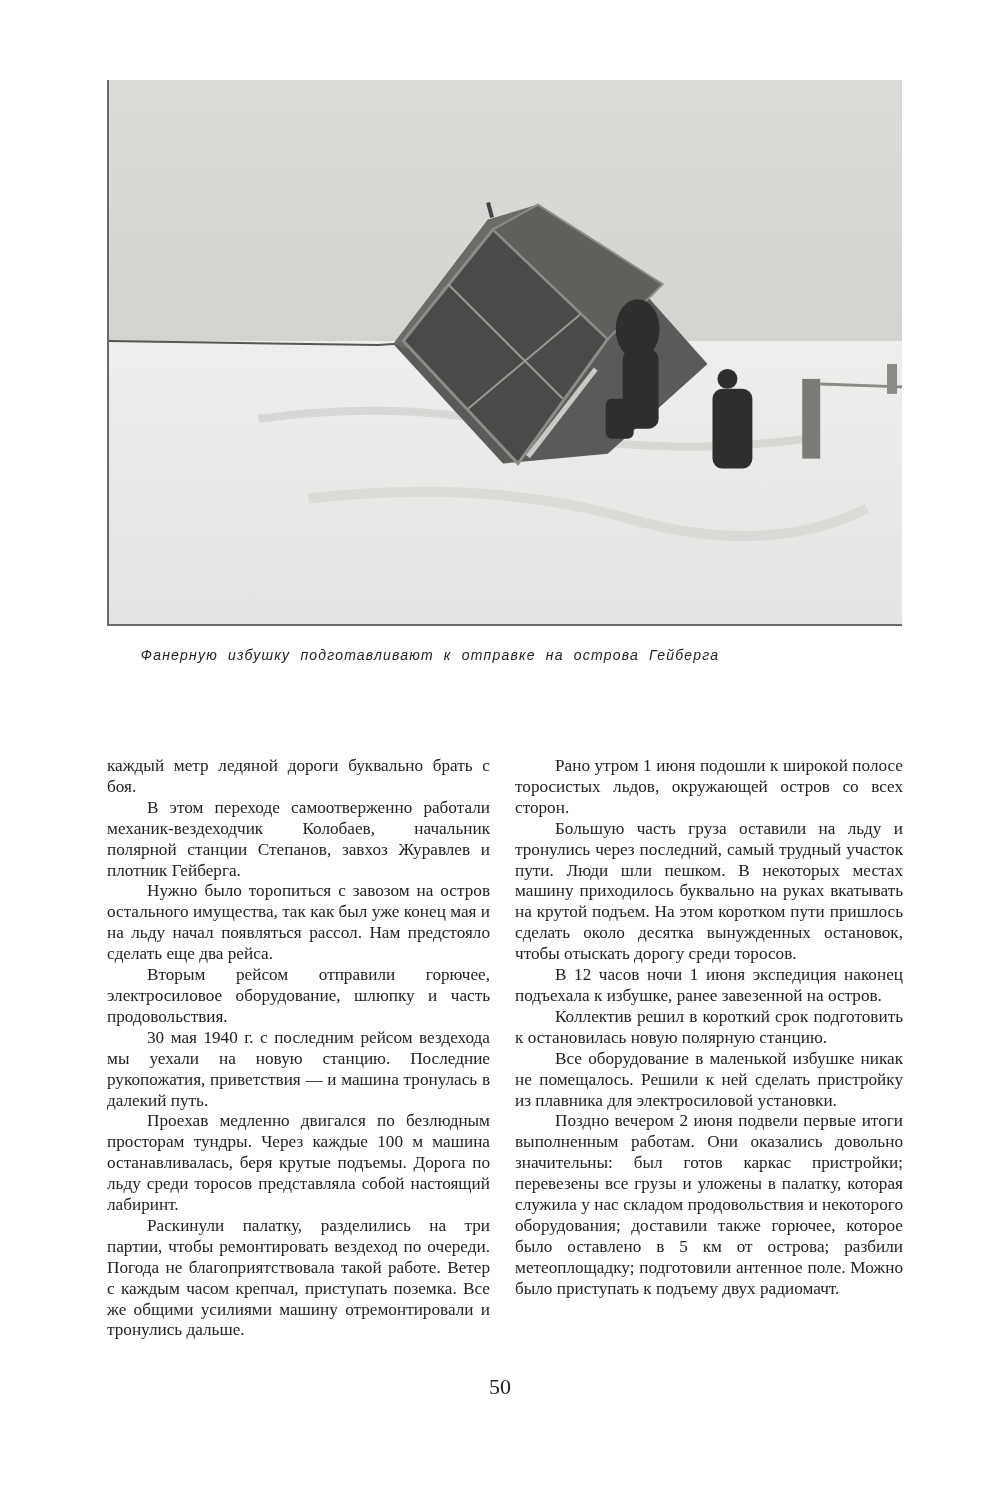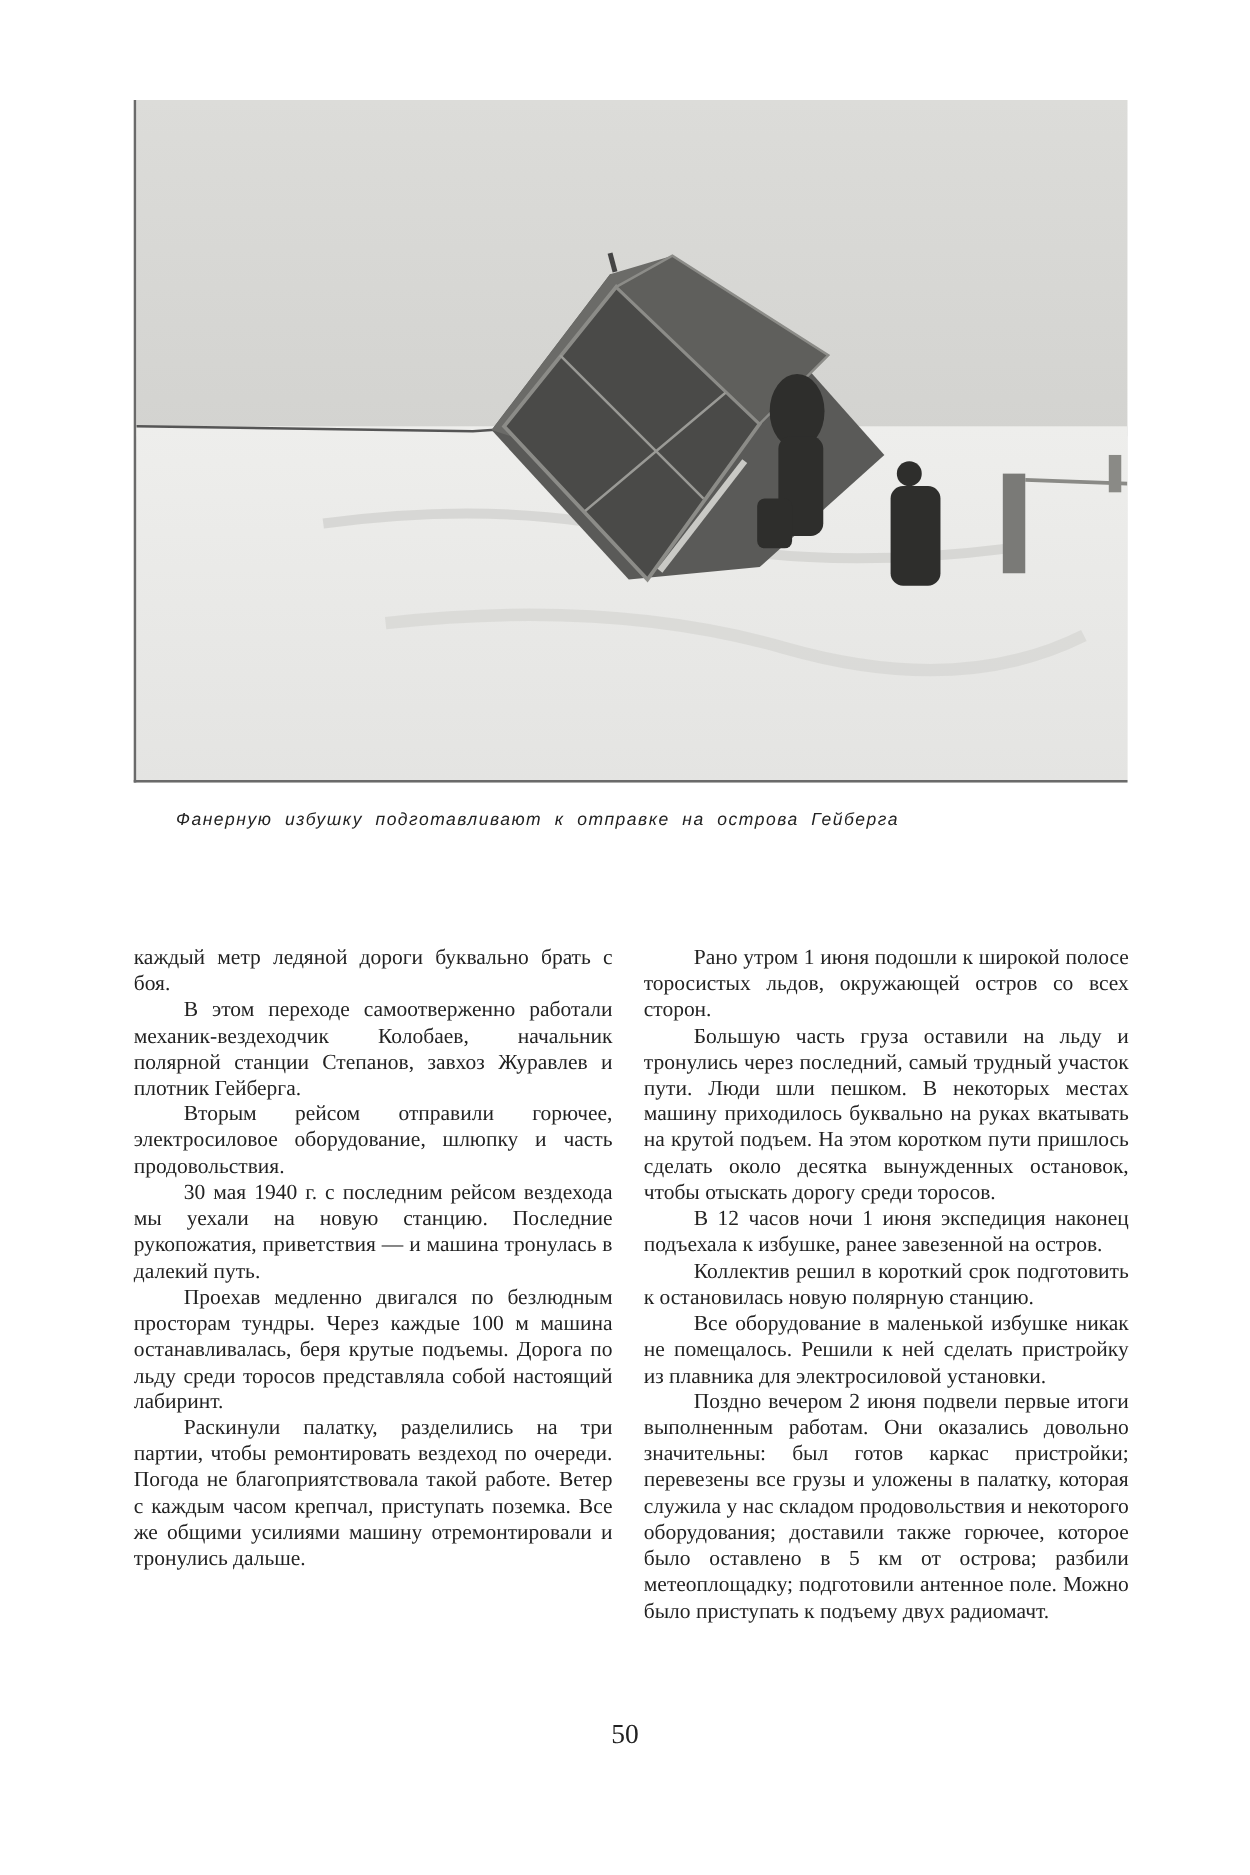--- a/index.html
+++ b/index.html
@@ -99,20 +99,21 @@
     <path d="M713 305 L795 308" stroke="#8a8a86" stroke-width="3"></path>
     <rect x="780" y="285" width="10" height="30" fill="#8a8a86"></rect>
   </svg>
 </div>
 
 <div class="caption">Фанерную избушку подготавливают к отправке на острова Гейберга</div>
 
 <div class="col left">
   <p class="noindent">каждый метр ледяной дороги буквально брать с боя.</p>
   <p>В этом переходе самоотверженно работали механик-вездеходчик Колобаев, начальник полярной станции Степанов, завхоз Журавлев и плотник Гейберга.</p>
+  <p>Нужно было торопиться с завозом на остров остального имущества, так как был уже конец мая и на льду начал появляться рассол. Нам предстояло сделать еще два рейса.</p>
   <p>Вторым рейсом отправили горючее, электросиловое оборудование, шлюпку и часть продовольствия.</p>
   <p>30 мая 1940 г. с последним рейсом вездехода мы уехали на новую станцию. Последние рукопожатия, приветствия — и машина тронулась в далекий путь.</p>
   <p>Проехав медленно двигался по безлюдным просторам тундры. Через каждые 100 м машина останавливалась, беря крутые подъемы. Дорога по льду среди торосов представляла собой настоящий лабиринт.</p>
   <p>Раскинули палатку, разделились на три партии, чтобы ремонтировать вездеход по очереди. Погода не благоприятствовала такой работе. Ветер с каждым часом крепчал, приступать поземка. Все же общими усилиями машину отремонтировали и тронулись дальше.</p>
 </div>
 
 <div class="col right">
   <p>Рано утром 1 июня подошли к широкой полосе торосистых льдов, окружающей остров со всех сторон.</p>
   <p>Большую часть груза оставили на льду и тронулись через последний, самый трудный участок пути. Люди шли пешком. В некоторых местах машину приходилось буквально на руках вкатывать на крутой подъем. На этом коротком пути пришлось сделать около десятка вынужденных остановок, чтобы отыскать дорогу среди торосов.</p>
   <p>В 12 часов ночи 1 июня экспедиция наконец подъехала к избушке, ранее завезенной на остров.</p>

